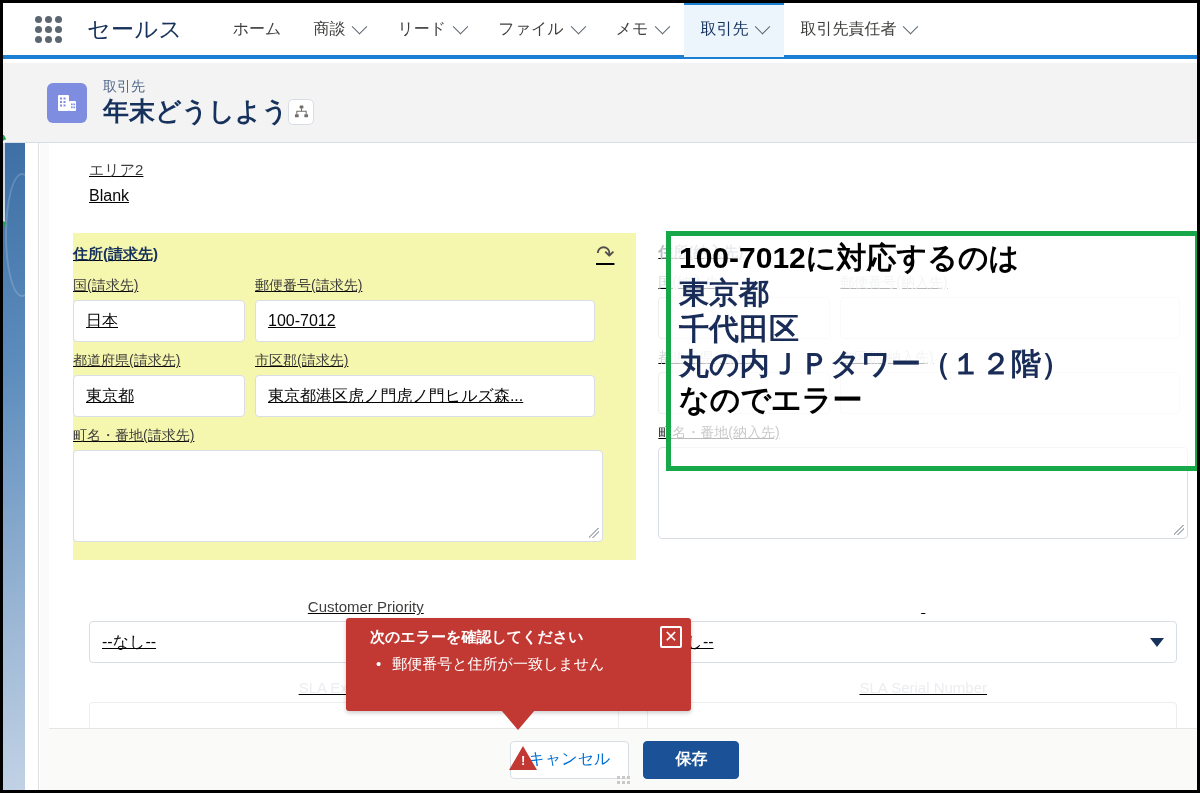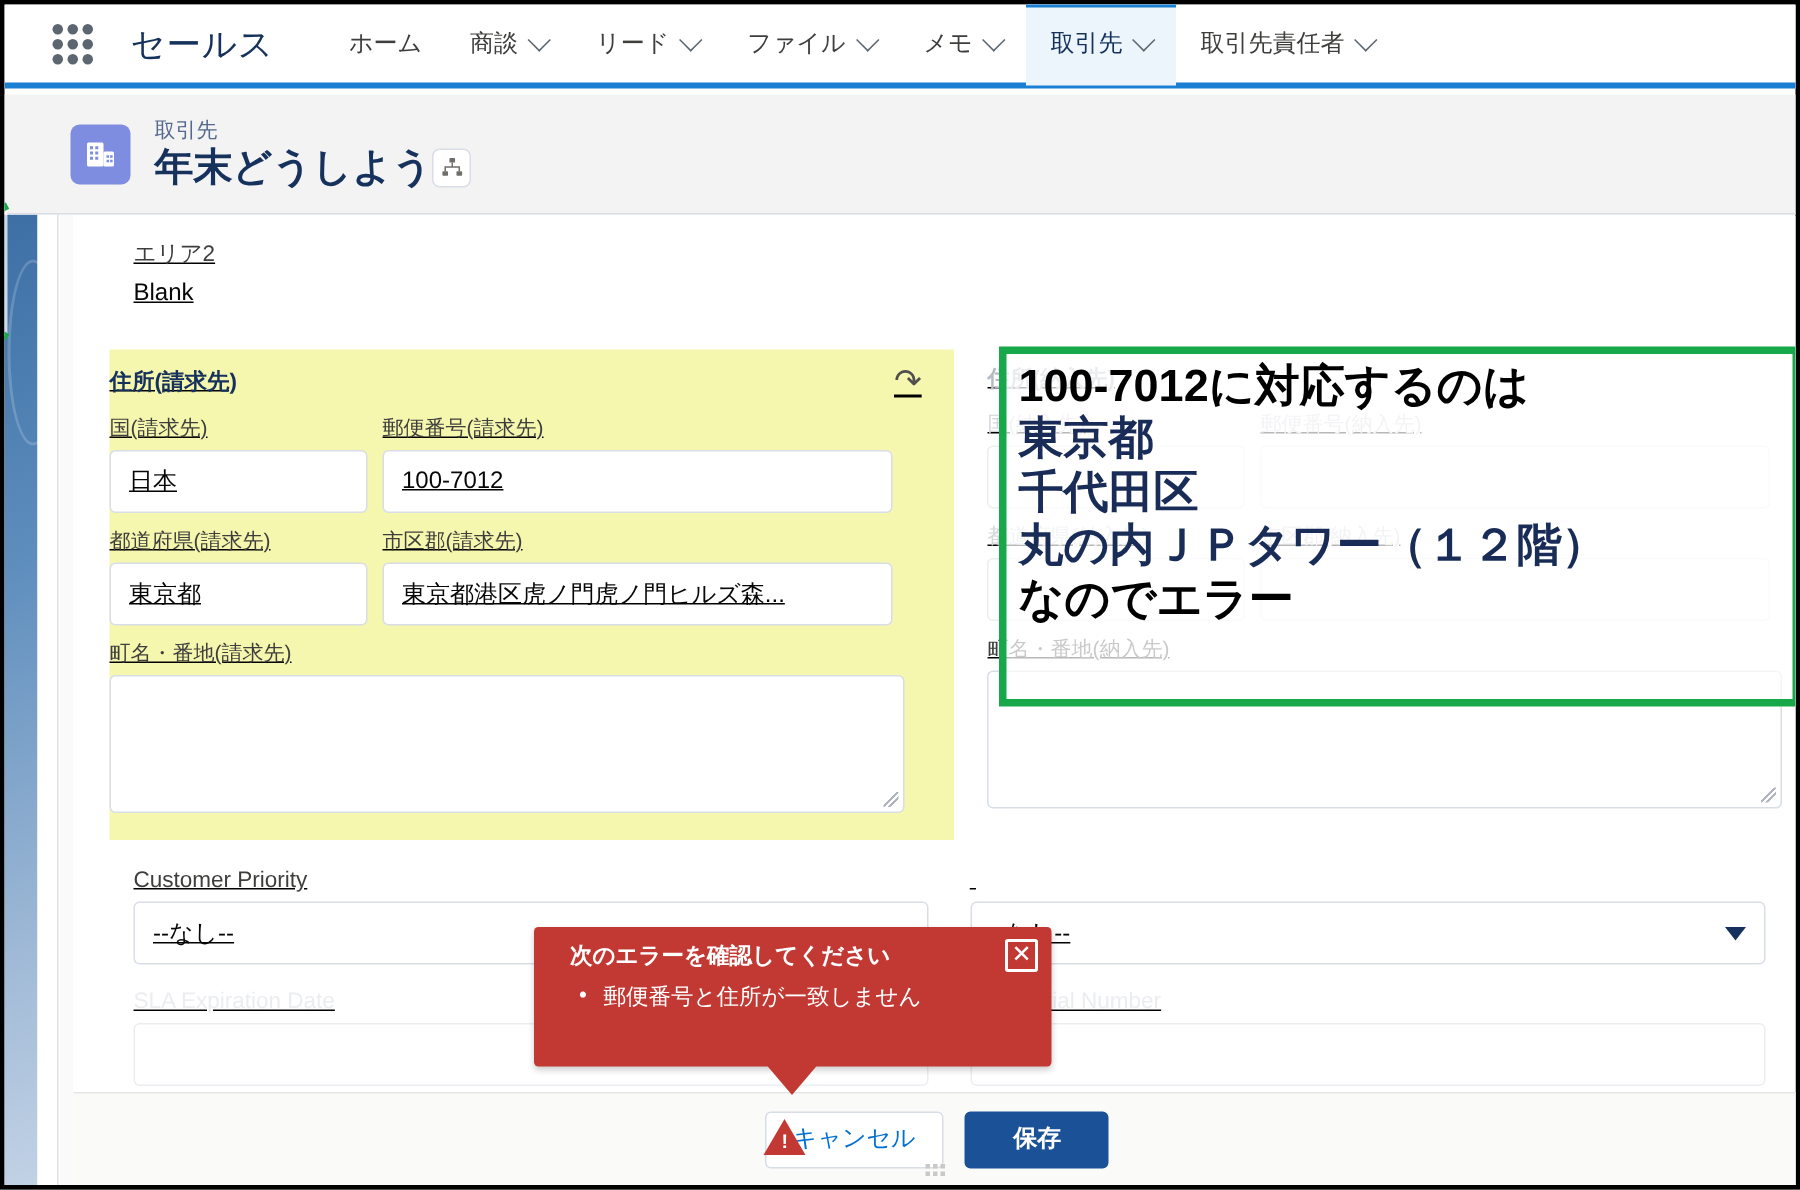--- a/index.html
+++ b/index.html
@@ -189,21 +189,21 @@
   .f-textarea::after {
     content: "";
     position: absolute; right: 3px; bottom: 3px;
     width: 10px; height: 10px;
     background:
       linear-gradient(135deg, transparent 42%, #b0b5bd 42%, #b0b5bd 52%, transparent 52%),
       linear-gradient(135deg, transparent 62%, #b0b5bd 62%, #b0b5bd 72%, transparent 72%);
   }
 
   
-  .lower-row { display: flex; gap: 4px; margin-top: 18px; }
+  .lower-row { display: flex; gap: 4px; margin-top: 38px; text-align: center; }
   .lower-col { width: 570px; }
   .pick-label { font-size: 15px; color: #3e3e3c; margin-bottom: 6px; }
   .pick-label.muted { color: #ebedf0; }
   .pick {
     width: 530px; height: 42px;
     border: 1px solid #d8dde6; border-radius: 4px;
     background: #fff;
     font-size: 16px; color: #080707;
     padding: 0 12px;
     display: flex; align-items: center; justify-content: space-between;
@@ -243,21 +243,20 @@
 
   
   .err-pop {
     position: absolute;
     left: 343px; top: 615px;
     width: 345px; height: 93px;
     background: #c23934;
     border-radius: 3px;
     z-index: 50;
     box-shadow: 0 2px 4px rgba(0,0,0,.2);
-    margin-left: 10px;
   }
   .err-title {
     color: #fff; font-size: 15px; font-weight: 700;
     padding: 10px 0 0 24px;
   }
   .err-list {
     color: #fff; font-size: 15px;
     padding: 8px 0 0 30px;
     display: flex; gap: 11px;
   }

